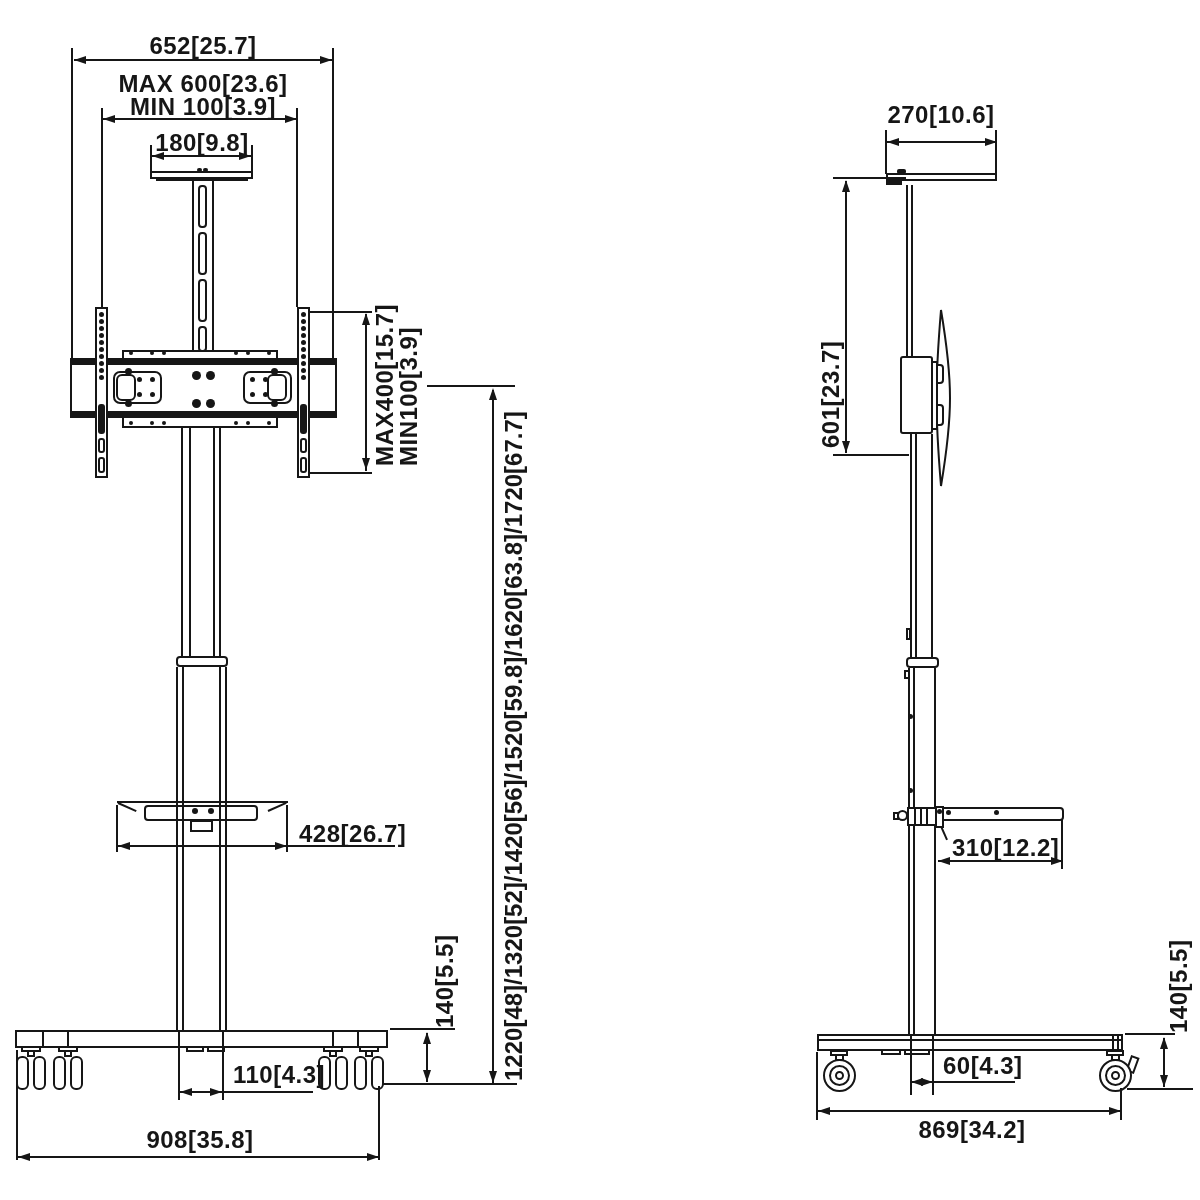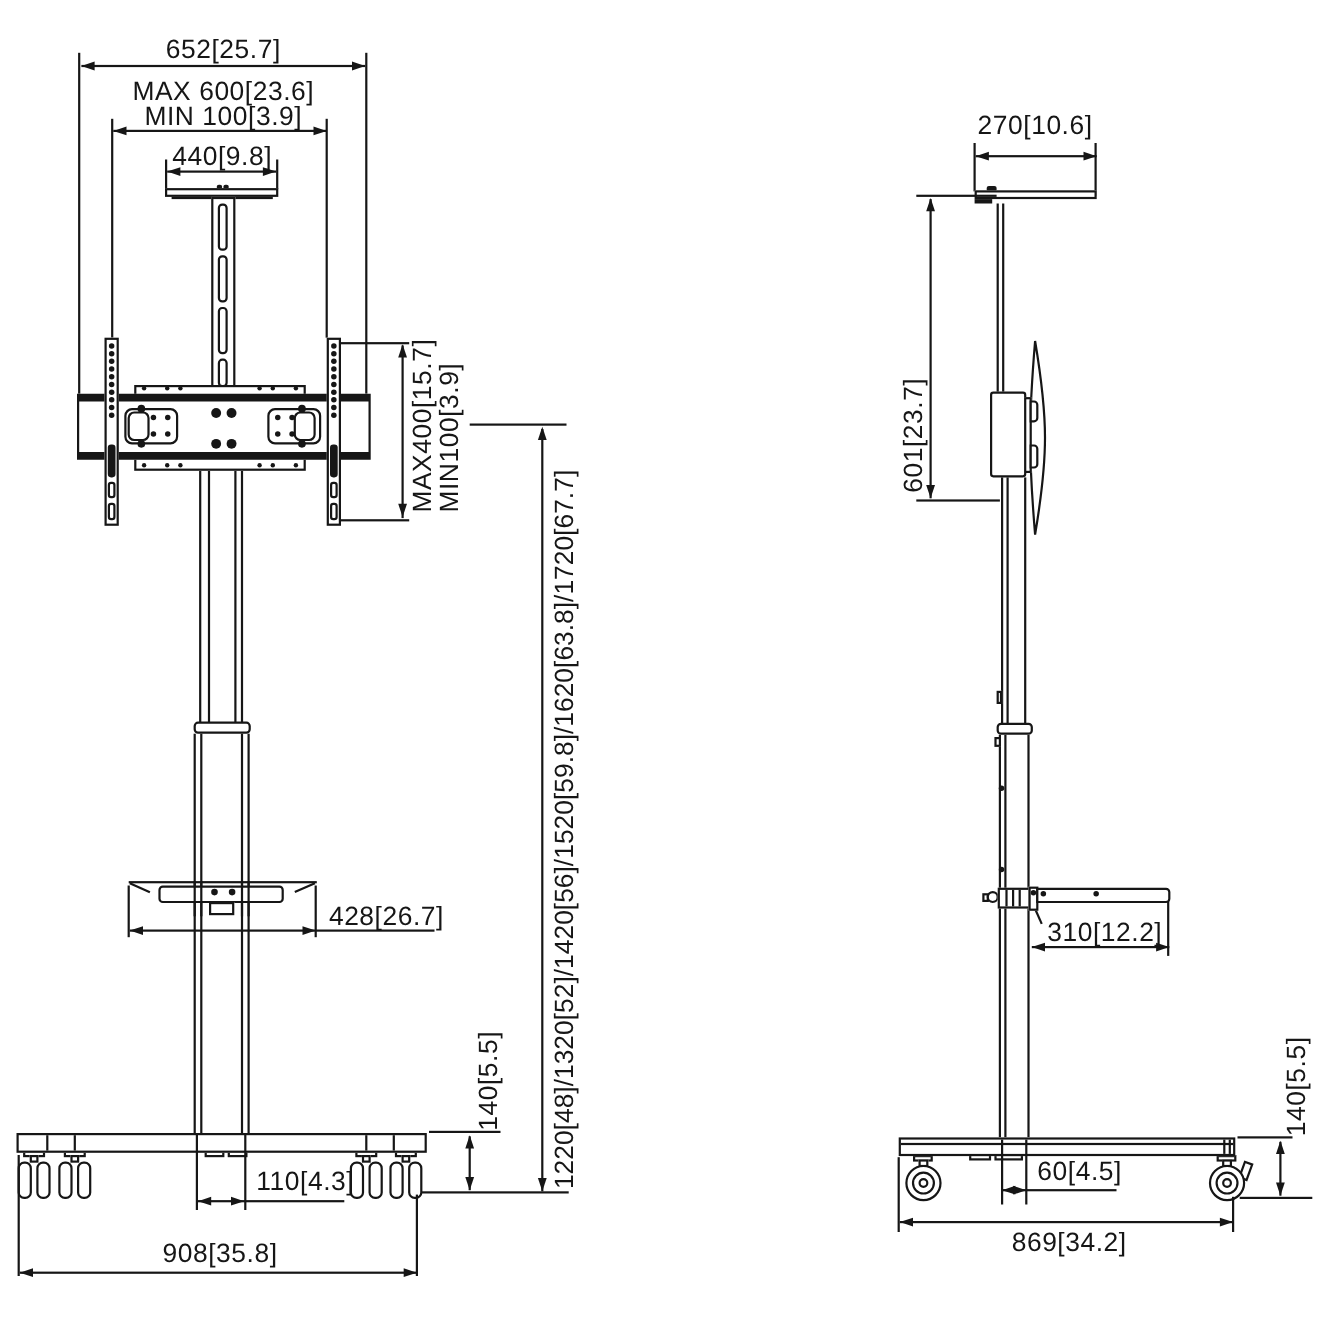--- a/index.html
+++ b/index.html
@@ -1,18 +1,18 @@
 <!DOCTYPE html>
 <html style="--ln: #161616;"><head>
 <meta charset="utf-8">
 <style>
   :root{ --ln:#161616; }
   html,body{margin:0;padding:0;background:#fff;}
   #canvas{position:relative;width:1200px;height:1200px;background:#fff;overflow:hidden;
-          font-family:"Liberation Sans",sans-serif;}
+          font-family:"Liberation Sans",sans-serif;font-weight:bold;}
   .e{position:absolute;box-sizing:border-box;}
   .h{height:2px;background:var(--ln);}
   .v{width:2px;background:var(--ln);}
   .bx{border:2px solid var(--ln);background:#fff;}
   .cb{border:2px solid var(--ln);border-top-width:7px;border-bottom-width:7px;background:#fff;}
   .dt{background:var(--ln);border-radius:50%;}
   .slot{border:2px solid var(--ln);border-radius:4px;background:#fff;}
   .lbl{font-size:24px;color:var(--ln);white-space:nowrap;letter-spacing:.5px;line-height:1.1;}
   .cx{transform:translateX(-50%);}
   .rot{transform:rotate(-90deg);transform-origin:0 0;}
@@ -39,21 +39,21 @@
   <div class="e tl" style="left:103px;top:115px;"></div>
   <div class="e tr" style="left:285px;top:115px;"></div>
   <div class="e lbl cx" style="left:203px;top:71px;">MAX 600[23.6]</div>
   <div class="e lbl cx" style="left:203px;top:94px;">MIN 100[3.9]</div>
 
   <div class="e v" style="left:150px;top:145px;height:27px;"></div>
   <div class="e v" style="left:251px;top:145px;height:27px;"></div>
   <div class="e h" style="left:152px;top:155px;width:99px;"></div>
   <div class="e tl" style="left:152px;top:152px;"></div>
   <div class="e tr" style="left:239px;top:152px;"></div>
-  <div class="e lbl cx" style="left:202px;top:130px;">440[9.8]</div>
+  <div class="e lbl cx" style="left:202px;top:130px;">180[9.8]</div>
 
   <div class="e dt" style="left:197px;top:168px;width:5px;height:4px;border-radius:2px;"></div>
   <div class="e dt" style="left:203px;top:168px;width:5px;height:4px;border-radius:2px;"></div>
   <div class="e bx" style="left:150px;top:171px;width:103px;height:8px;"></div>
   <div class="e h" style="left:156px;top:179px;width:92px;"></div>
 
   <div class="e bx" style="left:192px;top:179px;width:22px;height:181px;z-index:0;"></div>
   <div class="e slot" style="left:198px;top:185px;width:9px;height:43px;z-index:0;"></div>
   <div class="e slot" style="left:198px;top:232px;width:9px;height:43px;z-index:0;"></div>
   <div class="e slot" style="left:198px;top:279px;width:9px;height:43px;z-index:0;"></div>
@@ -288,21 +288,21 @@
   <div class="e v" style="left:1112px;top:1036px;height:13px;z-index:3;"></div>
   <div class="e v" style="left:1117px;top:1036px;height:13px;z-index:3;"></div>
   <div class="e bx" style="left:881px;top:1049px;width:20px;height:6px;z-index:1;"></div>
   <div class="e bx" style="left:904px;top:1049px;width:26px;height:6px;z-index:1;"></div>
 
   <div class="e v" style="left:910px;top:1036px;height:59px;z-index:3;"></div>
   <div class="e v" style="left:932px;top:1036px;height:59px;z-index:3;"></div>
   <div class="e h" style="left:910px;top:1081px;width:105px;"></div>
   <div class="e tl" style="left:911px;top:1078px;"></div>
   <div class="e tr" style="left:921px;top:1078px;"></div>
-  <div class="e lbl" style="left:943px;top:1053px;">60[4.5]</div>
+  <div class="e lbl" style="left:943px;top:1053px;">60[4.3]</div>
 
   <div class="e bx" style="left:830px;top:1050px;width:18px;height:6px;"></div>
   <div class="e bx" style="left:835px;top:1054px;width:9px;height:7px;"></div>
   <div class="e bx" style="left:823px;top:1059px;width:33px;height:33px;border-radius:50%;"></div>
   <div class="e bx" style="left:829px;top:1065px;width:21px;height:21px;border-radius:50%;"></div>
   <div class="e bx" style="left:835px;top:1071px;width:9px;height:9px;border-radius:50%;"></div>
   <div class="e bx" style="left:1106px;top:1050px;width:18px;height:6px;"></div>
   <div class="e bx" style="left:1111px;top:1054px;width:9px;height:7px;"></div>
   <div class="e bx" style="left:1128px;top:1056px;width:9px;height:17px;transform:rotate(20deg);"></div>
   <div class="e bx" style="left:1099px;top:1059px;width:33px;height:33px;border-radius:50%;"></div>

